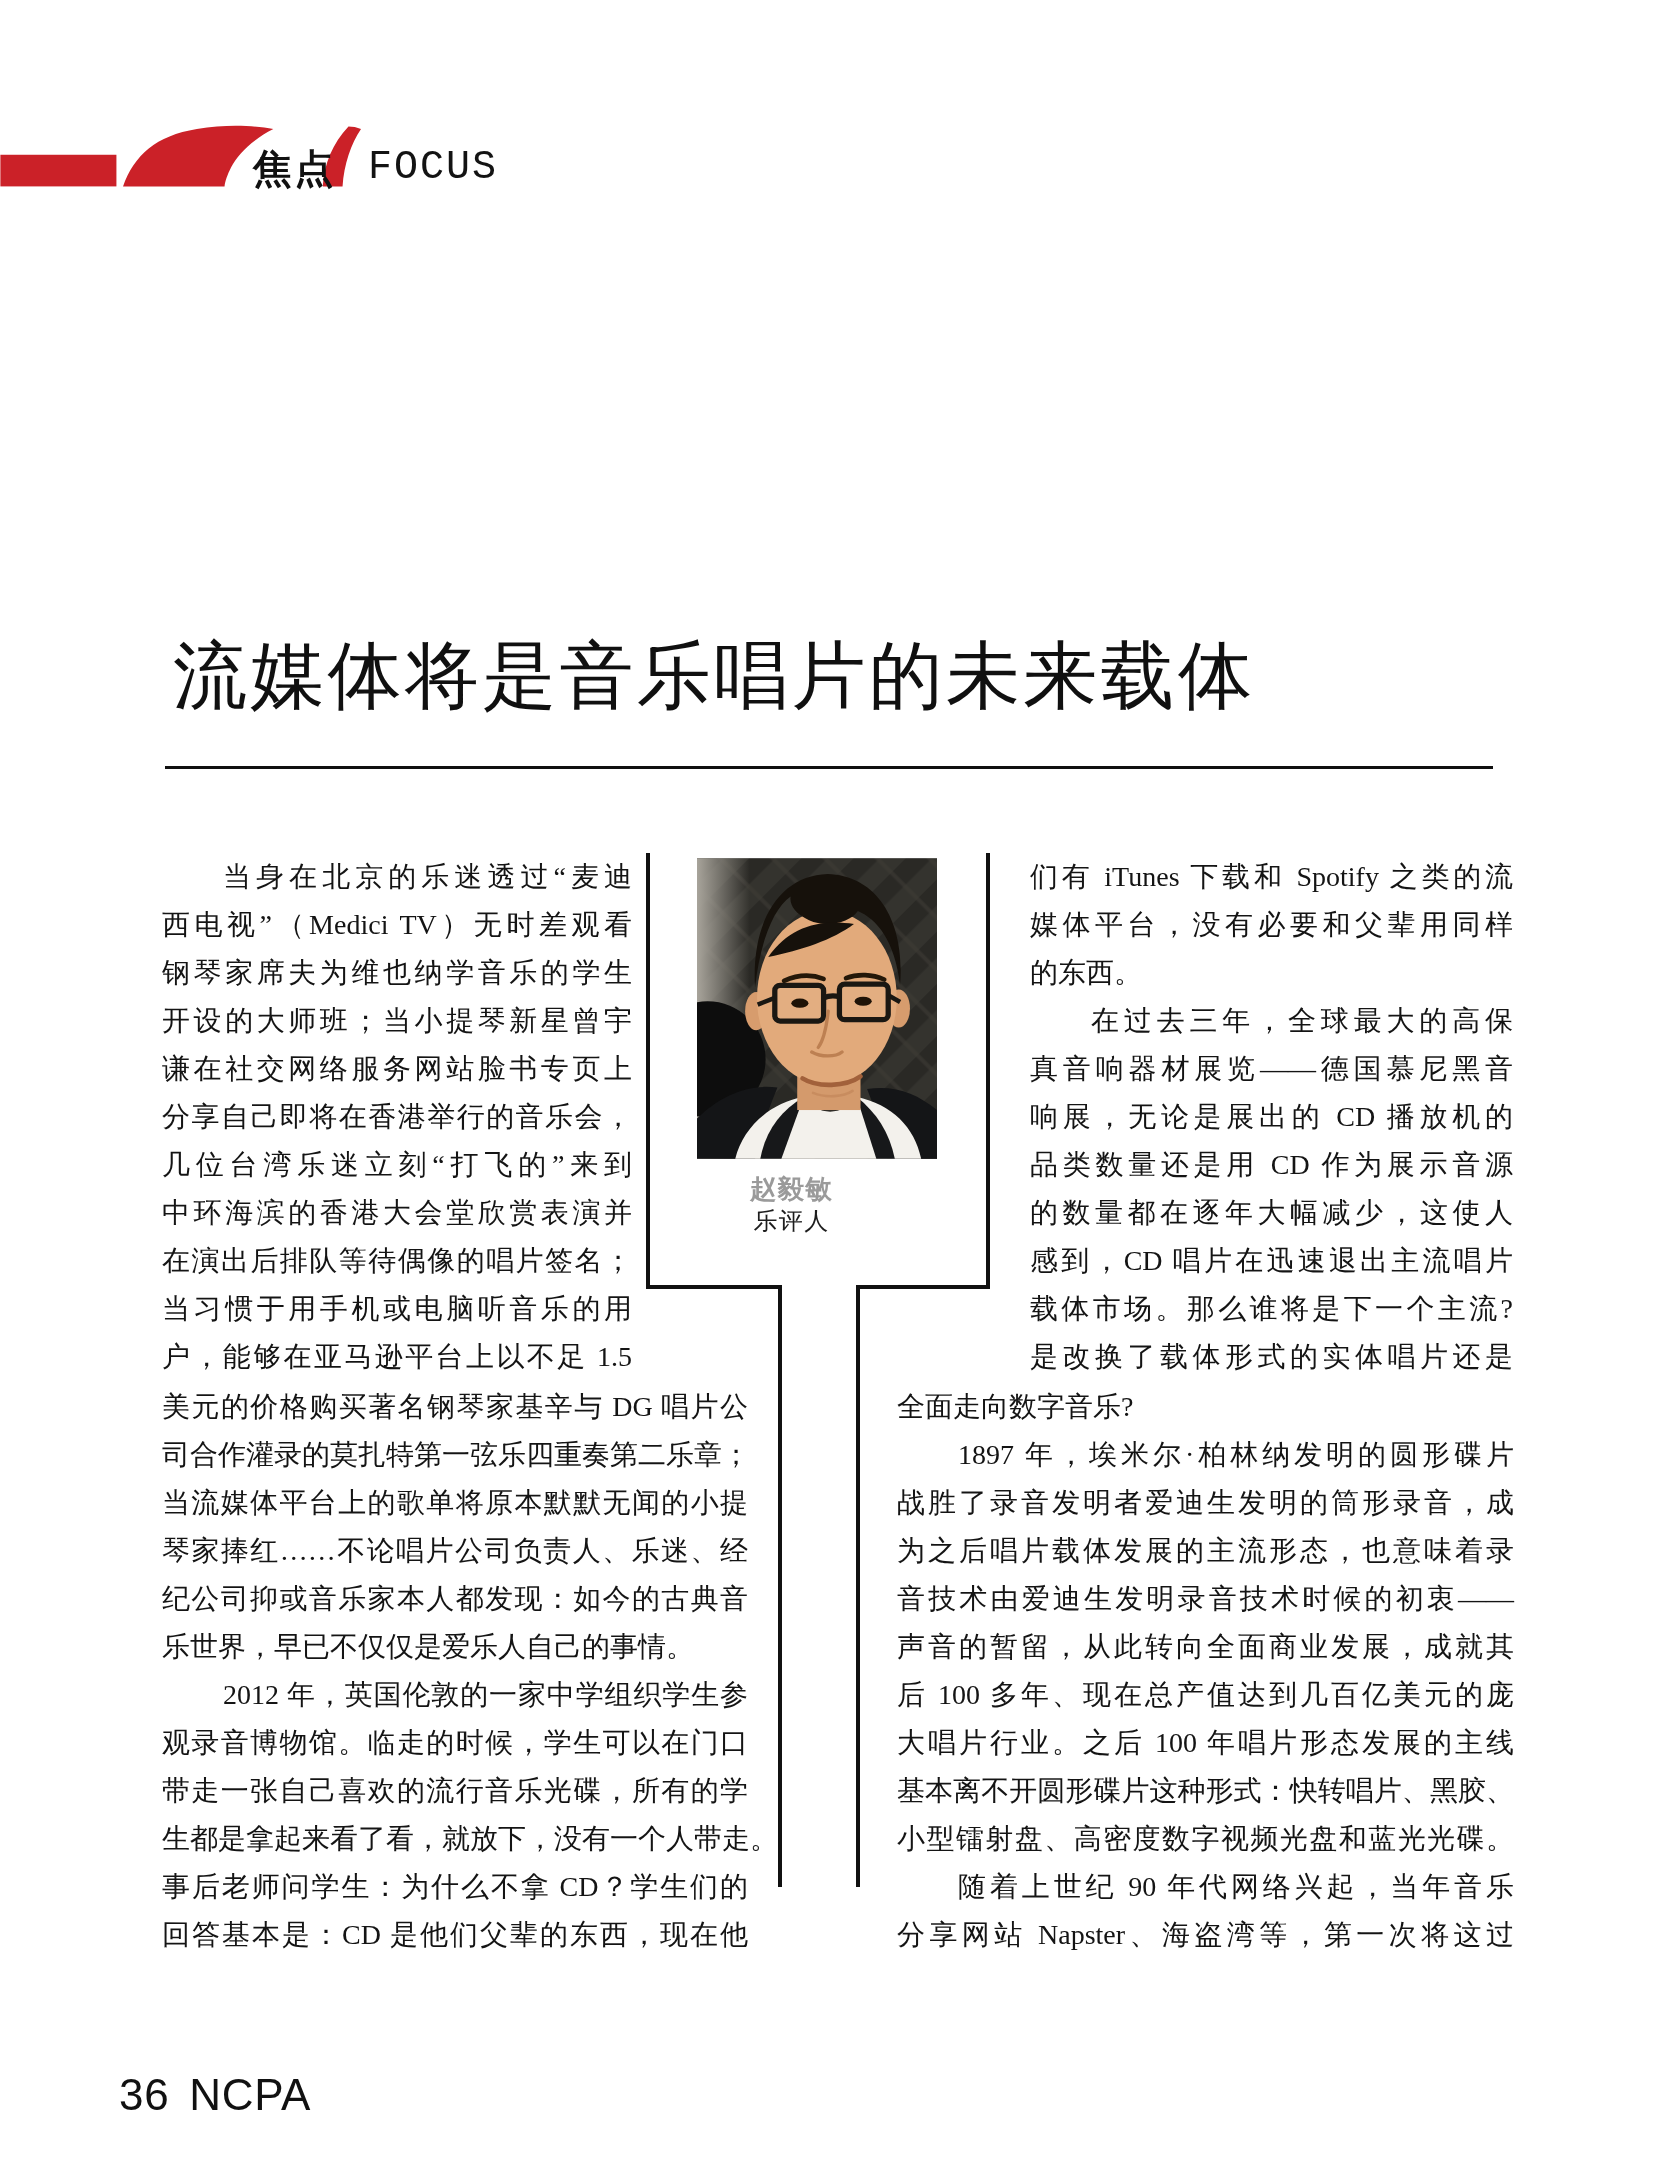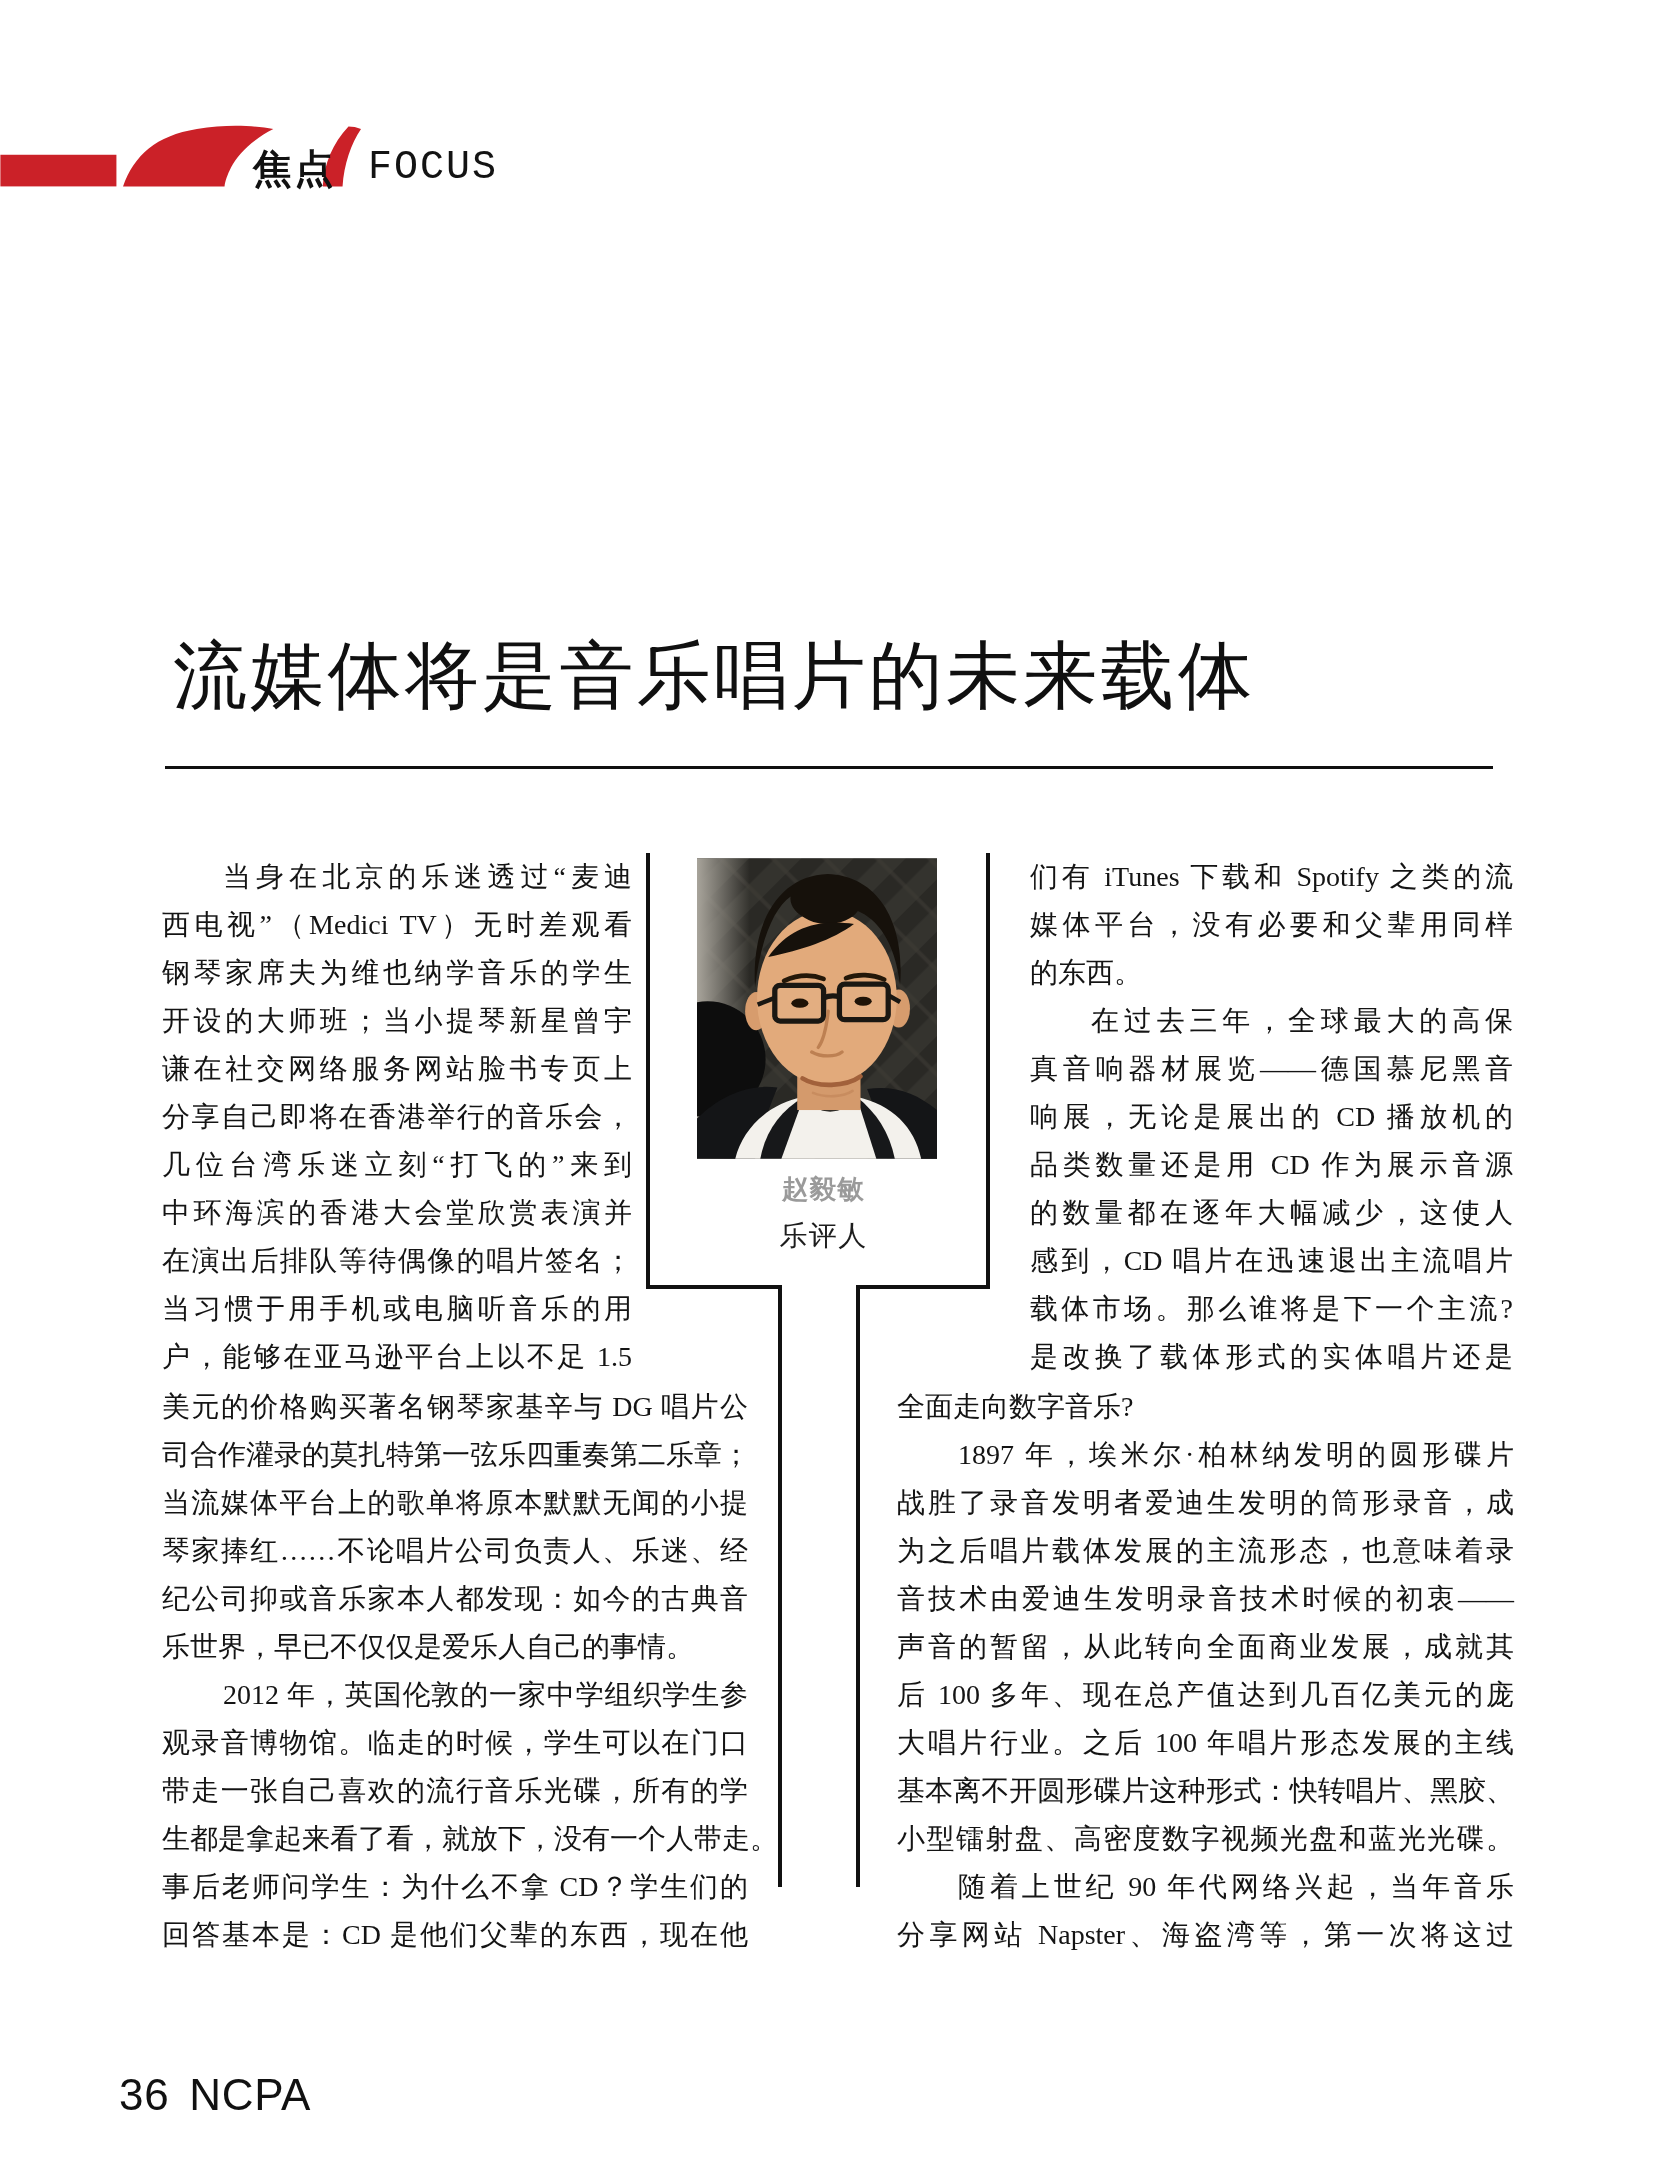--- a/index.html
+++ b/index.html
@@ -47,24 +47,24 @@
   .frameline{position:absolute;background:#111;}
   #frame-left-v   {left:646px; top:853px;width:4px;  height:436px;}
   #frame-right-v  {left:986px;top:853px;width:4px;  height:436px;}
   #frame-bottom-l {left:646px; top:1285px;width:135px;height:4px;}
   #frame-bottom-r {left:856px;top:1285px;width:134px;height:4px;}
   #stem-left-v    {left:778px;top:1285px;width:4px;  height:602px;}
   #stem-right-v   {left:856px;top:1285px;width:4px;  height:602px;}
 
   
   #portrait{left:697px;top:858px;width:240px;height:301px;}
-  #portrait-caption{left:652px;top:1174px;width:343px;text-align:center;
+  #portrait-caption{left:620px;top:1174px;width:343px;text-align:center;
     font-family:"Liberation Sans","DejaVu Sans",sans-serif;}
   #portrait-name{font-size:26.4px;line-height:30px;font-weight:700;color:#9a9a9a;letter-spacing:1.3px;}
-  #portrait-role{font-size:28px;line-height:34px;font-weight:400;color:#1d1d1d;letter-spacing:1.3px;margin-top:15px;}
+  #portrait-role{font-size:24px;line-height:34px;font-weight:400;color:#1d1d1d;letter-spacing:1.3px;}
 
   
   #footer{
     left:119px;top:2070px;display:flex;gap:20px;align-items:baseline;
     font-family:"Liberation Sans","DejaVu Sans",sans-serif;font-size:44px;color:#111;
     letter-spacing:0.7px;
   }
 </style>
 </head>
 <body>

